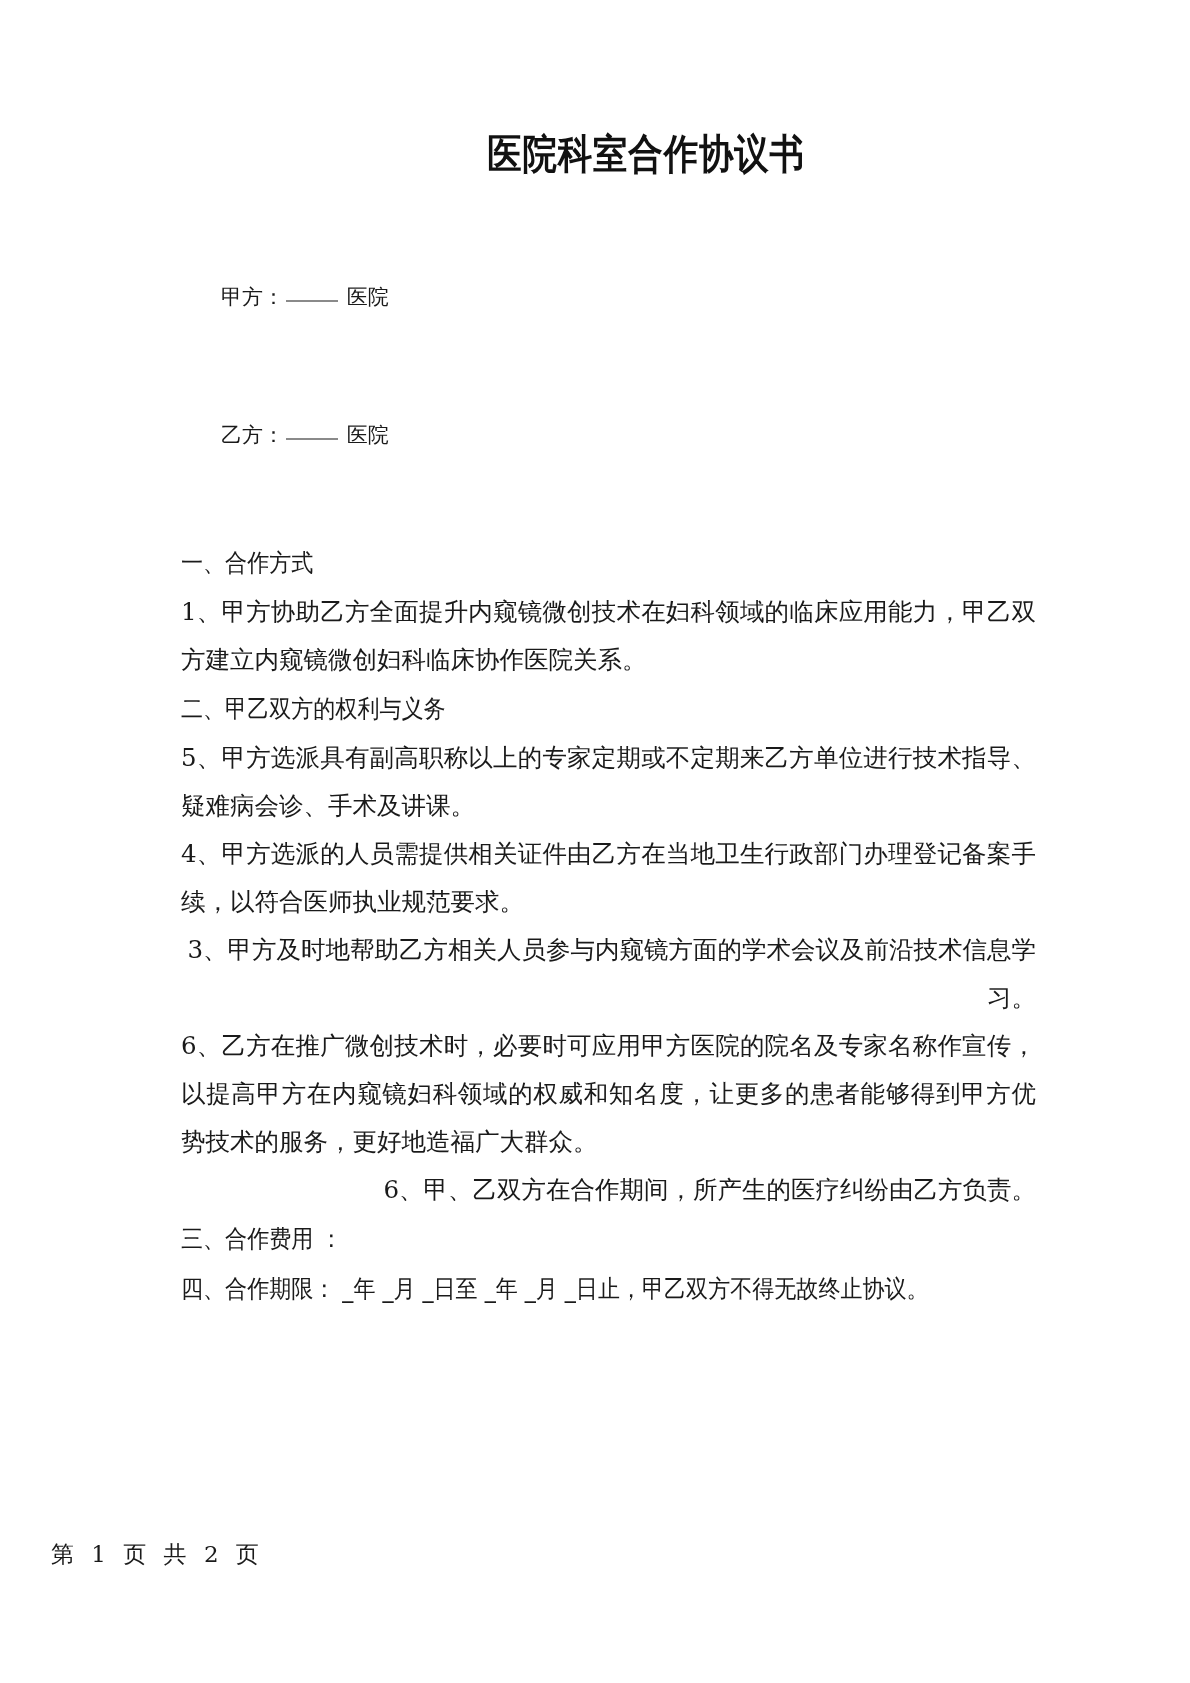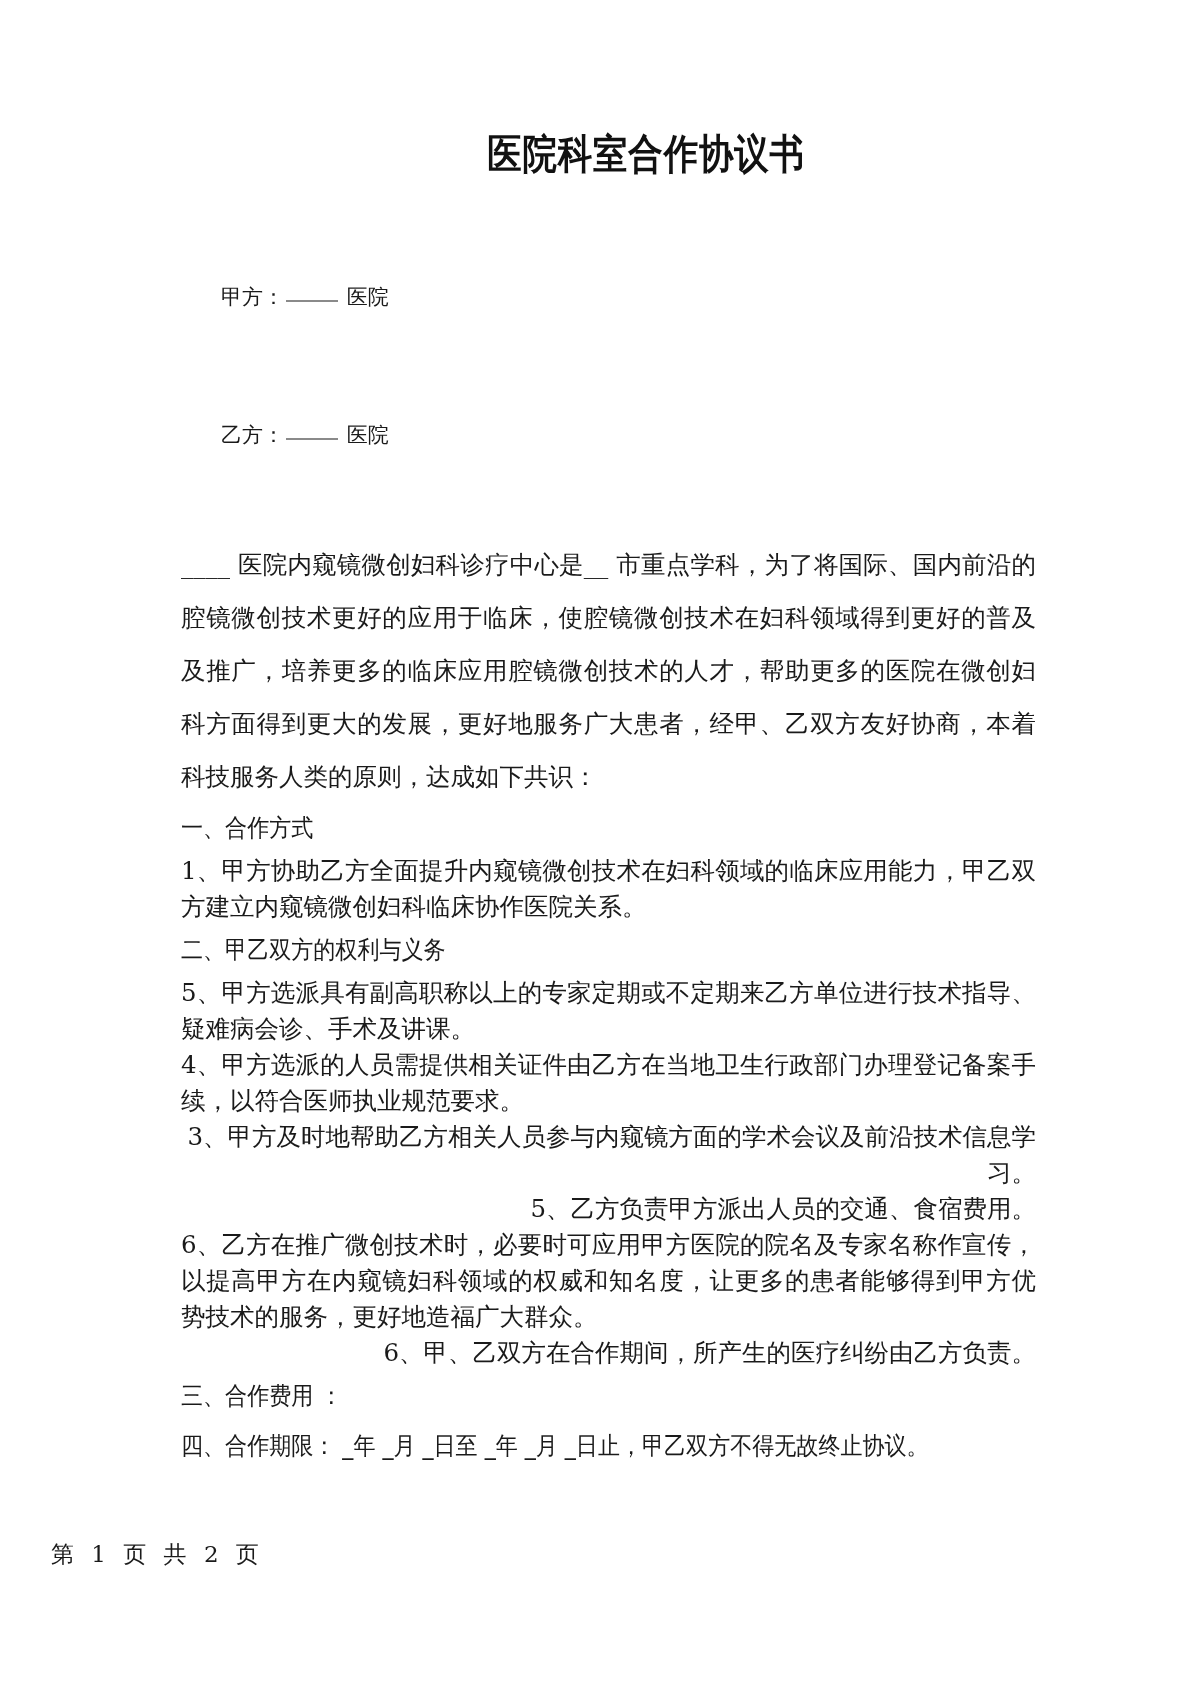--- a/index.html
+++ b/index.html
@@ -72,21 +72,21 @@
     line-height: 50px;
     color: #1a1a1a;
     font-family: "DejaVu Sans", "Liberation Sans", sans-serif;
     transform: scaleX(0.9);
     transform-origin: left center;
     white-space: pre-wrap;
   }
 
   .item {
     font-size: 24.5px;
-    line-height: 36px;
+    line-height: 48px;
     color: #1a1a1a;
     text-align: justify;
     text-justify: inter-ideograph;
     word-break: break-all;
   }
 
   .item.onceline {
     text-align: right;
   }
 
@@ -124,30 +124,28 @@
     <div class="party-line">
       <span>甲方：</span><span class="blank"></span> <span>医院</span>
     </div>
 
     <div class="party-line">
       <span>乙方：</span><span class="blank"></span> <span>医院</span>
     </div>
 
     <div class="spacer-md"></div>
 
-    <div class="para">____ 医院内窥镜微创妇科诊疗中心是__ 市重点学科，为了将国际、国内前沿的腔镜微创技术更好的应用于临床，使腔镜微创技术在妇科领域得到更好的普及及推广，培养更多的临床应用腔镜微创技术的人才，帮助更多的医院在微创妇科方面得到更大的发展，更好地服务广大患者，经甲、乙双方友好协商，本着科技服务人类的原则，达成如下共识：</div>
 
     <div class="section-head">一、合作方式</div>
     <div class="item">1、甲方协助乙方全面提升内窥镜微创技术在妇科领域的临床应用能力，甲乙双方建立内窥镜微创妇科临床协作医院关系。</div>
 
     <div class="section-head">二、甲乙双方的权利与义务</div>
     <div class="item">5、甲方选派具有副高职称以上的专家定期或不定期来乙方单位进行技术指导、疑难病会诊、手术及讲课。</div>
     <div class="item">4、甲方选派的人员需提供相关证件由乙方在当地卫生行政部门办理登记备案手续，以符合医师执业规范要求。</div>
     <div class="item onceline">3、甲方及时地帮助乙方相关人员参与内窥镜方面的学术会议及前沿技术信息学习。</div>
-    <div class="item onceline">5、乙方负责甲方派出人员的交通、食宿费用。</div>
     <div class="item">6、乙方在推广微创技术时，必要时可应用甲方医院的院名及专家名称作宣传，以提高甲方在内窥镜妇科领域的权威和知名度，让更多的患者能够得到甲方优势技术的服务，更好地造福广大群众。</div>
     <div class="item onceline">6、甲、乙双方在合作期间，所产生的医疗纠纷由乙方负责。</div>
 
     <div class="section-head">三、合作费用 ：</div>
 
     <div class="section-head">四、合作期限： _年 _月 _日至 _年 _月 _日止，甲乙双方不得无故终止协议。</div>
 
   </div>
 
   <div class="footer">第 1 页 共 2 页</div>

